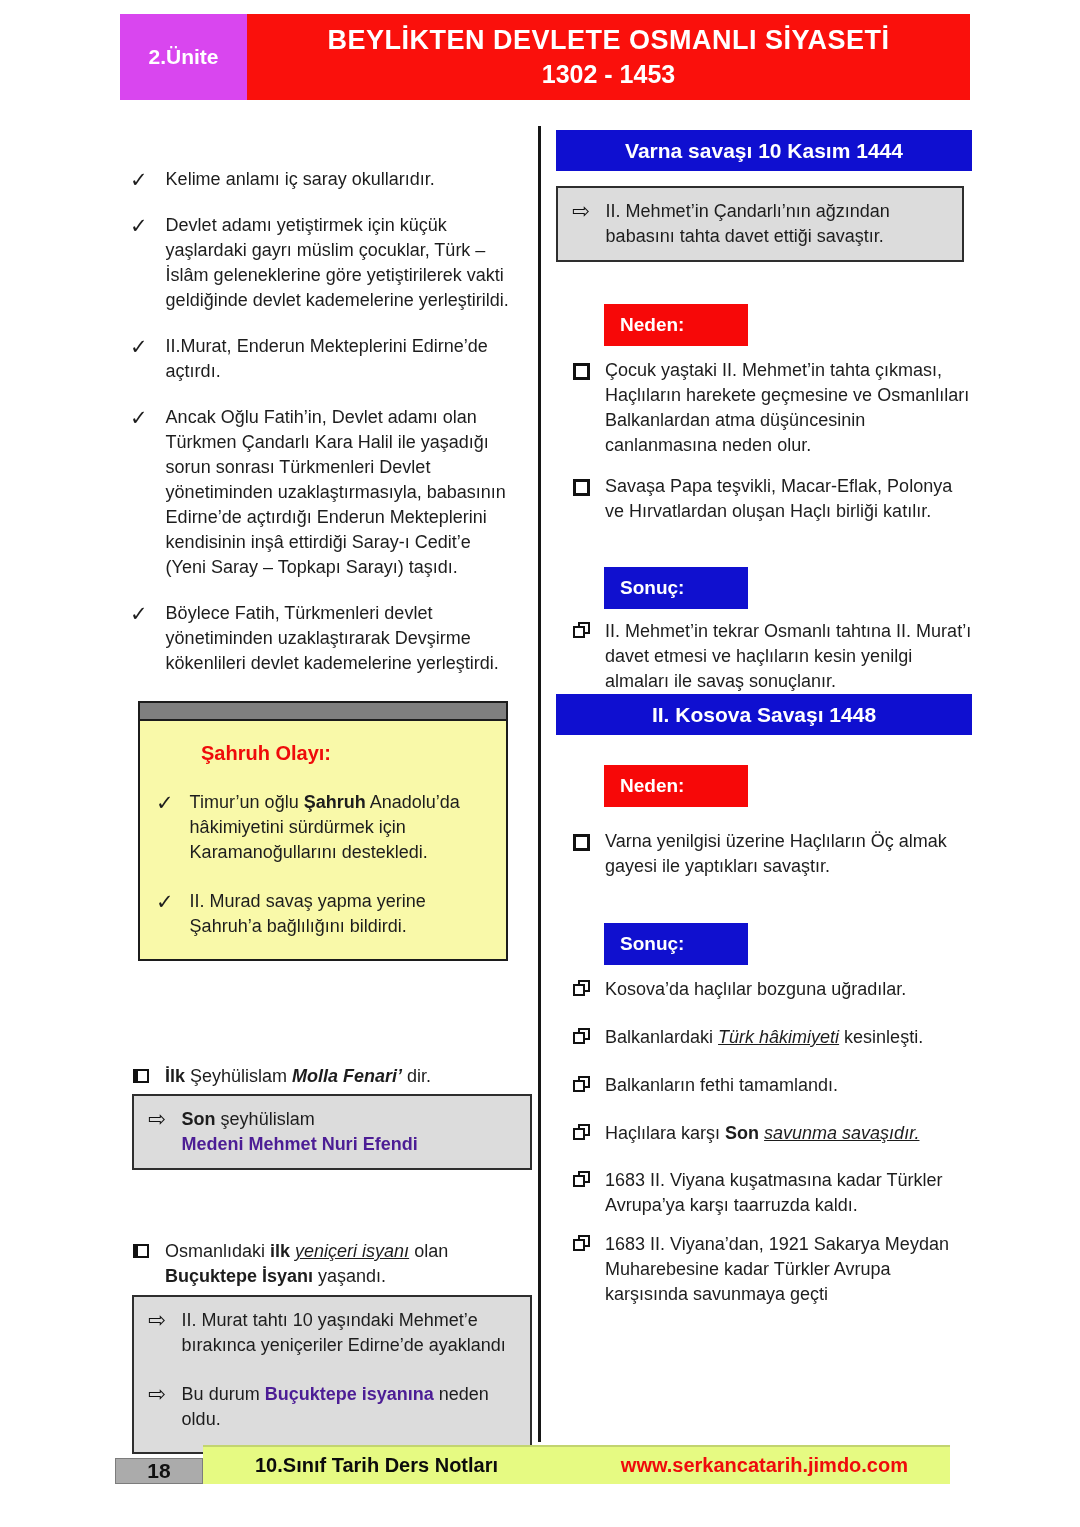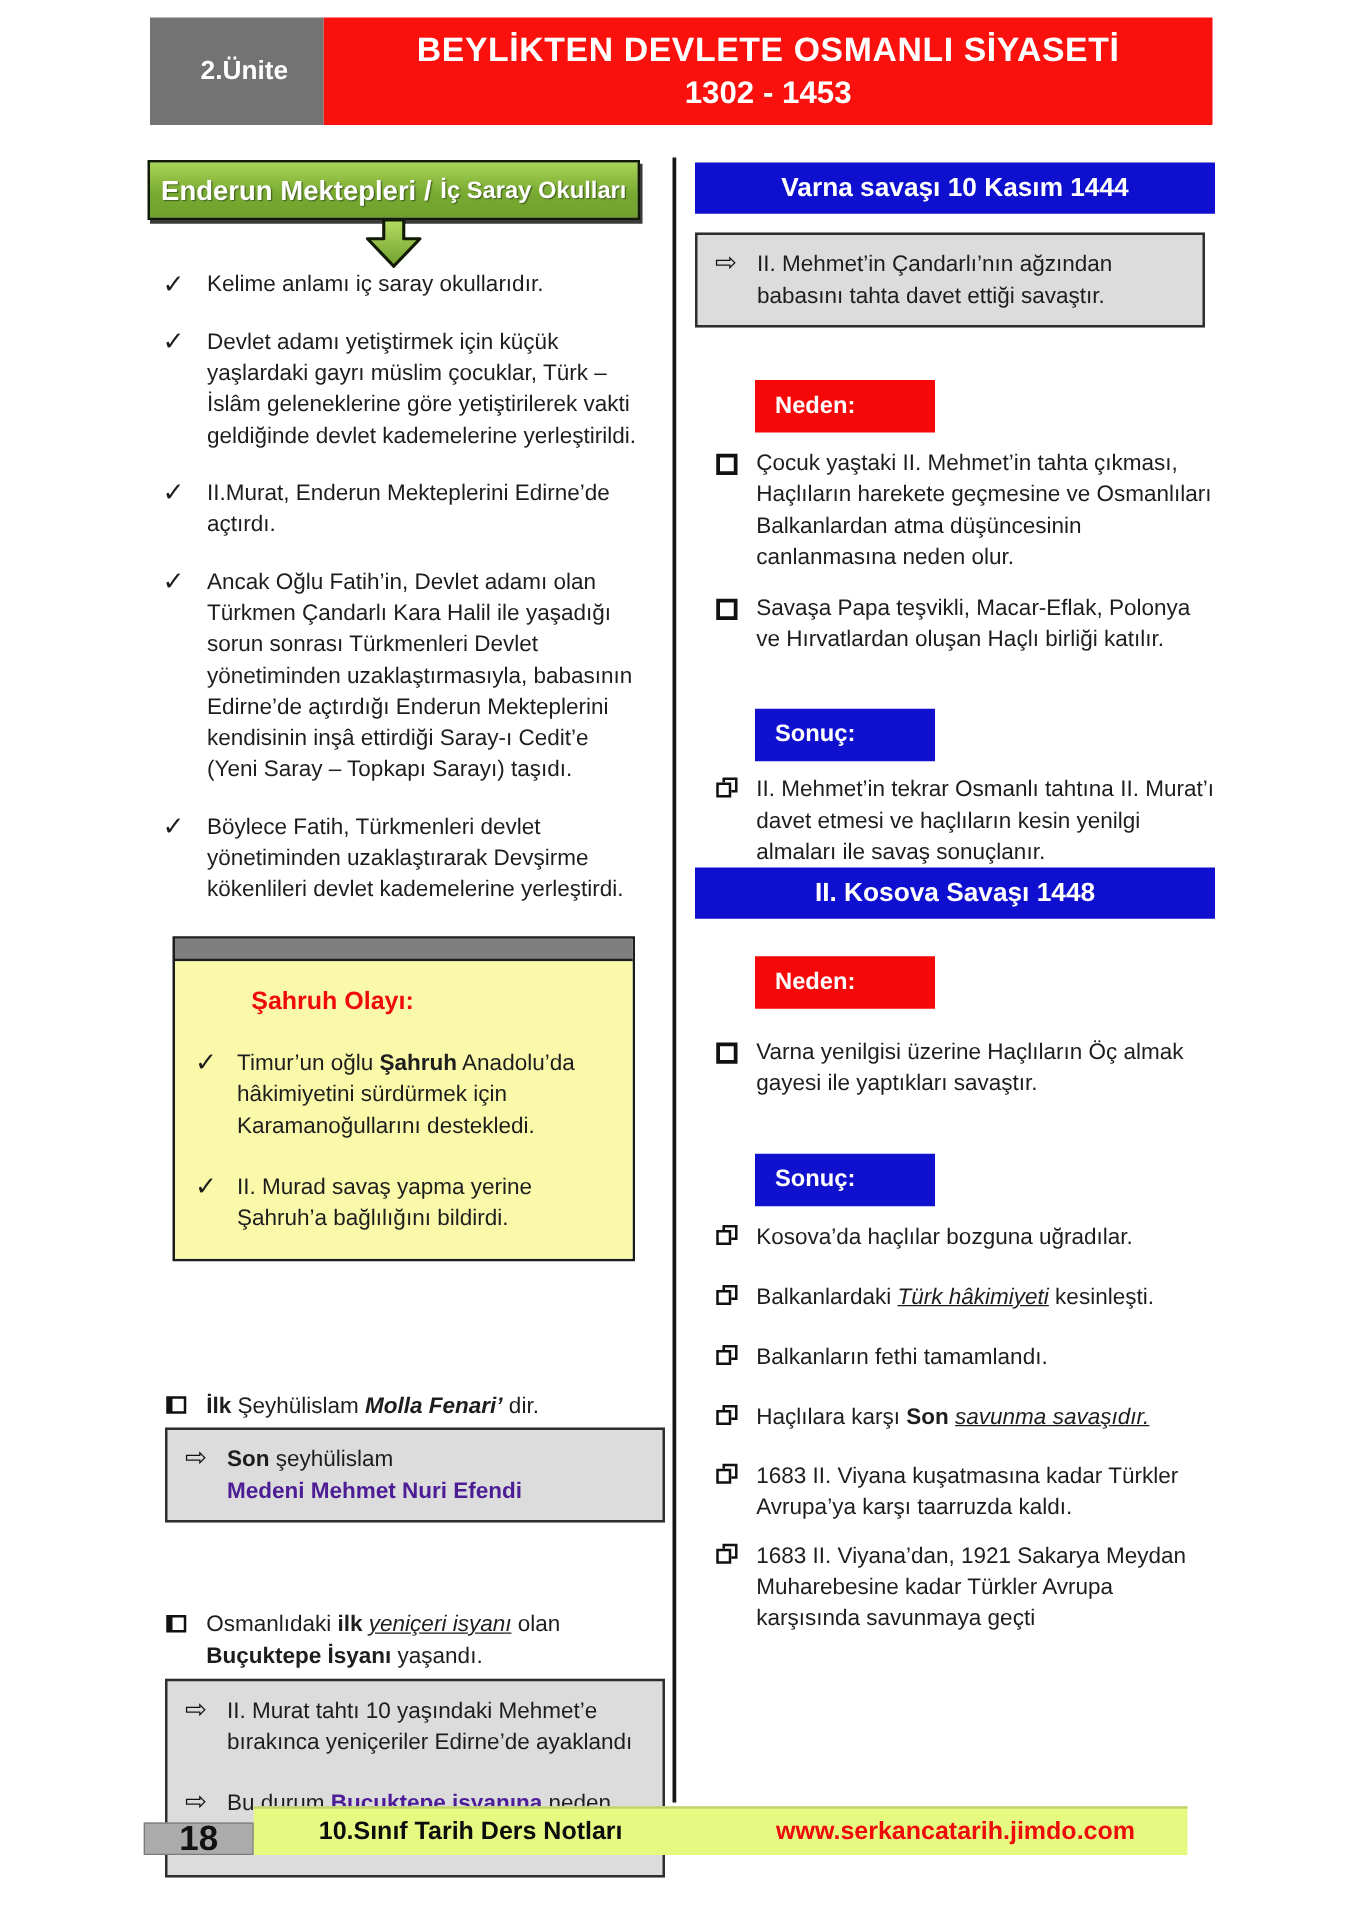--- a/index.html
+++ b/index.html
@@ -2,22 +2,22 @@
 <html><head>
 <meta charset="utf-8">
 <style>
   html,body{margin:0;padding:0;background:#fff;}
   .page{
     position:relative;width:1080px;height:1527px;background:#ffffff;overflow:hidden;
     font-family:"Liberation Sans","DejaVu Sans",sans-serif;color:#1d1d1d;
   }
   
   .topbar{position:absolute;left:120px;top:14px;width:850px;height:86px;display:flex;}
-  .unit-box{width:127px;background:#737373;color:#fff;font-weight:bold;font-size:21px;
-    display:flex;align-items:center;justify-content:center;padding-left:12px;}
+  .unit-box{width:127px;background:#d946ef;color:#fff;font-weight:bold;font-size:21px;
+    display:flex;align-items:center;justify-content:center;}
   .title-box{flex:1;background:#fa100c;color:#fff;font-weight:bold;text-align:center;
     display:flex;flex-direction:column;justify-content:center;gap:4px;}
   .title-line1{font-size:27px;letter-spacing:.5px;}
   .title-line2{font-size:25px;}
   
   .divider{position:absolute;left:538px;top:126px;width:3px;height:1316px;background:#161616;}
   
   .col-left{position:absolute;left:118px;top:128px;width:394px;font-size:18px;line-height:25px;}
   .col-right{position:absolute;left:556px;top:130px;width:416px;font-size:18px;line-height:25px;}
   
@@ -59,21 +59,21 @@
   .tag-blue{background:#1010cf;}
   .r-row{gap:15px;margin-left:17px;}
   
   .f-b{font-weight:bold;}
   .f-i{font-style:italic;}
   .f-u{text-decoration:underline;}
   .f-red{color:#4c1d95;text-align:right;}
   
   .page-footer{position:absolute;left:115px;top:1445px;width:835px;height:39px;display:flex;}
   .page-num{width:88px;background:#ababab;border:1px solid #7c7c7c;box-sizing:border-box;
-    color:#111;font-weight:bold;font-size:28px;display:flex;align-items:center;justify-content:center;margin-top:13px;}
+    color:#111;font-weight:bold;font-size:21px;display:flex;align-items:center;justify-content:center;margin-top:13px;}
   .footer-bar{flex:1;background:#e6fa82;border-top:2px solid #c2d470;box-sizing:border-box;
     display:flex;align-items:center;}
   .footer-title{font-weight:bold;font-size:20px;color:#0c0c0c;margin-left:52px;}
   .footer-site{font-weight:bold;font-size:20px;color:#ef0b0b;margin-left:auto;margin-right:42px;}
   .txt{flex:1;}
 </style>
 </head>
 <body>
 
 <div class="page">
@@ -83,33 +83,20 @@
     <div class="title-box">
       <div class="title-line1">BEYLİKTEN DEVLETE OSMANLI SİYASETİ</div>
       <div class="title-line2">1302 - 1453</div>
     </div>
   </header>
 
   <div class="divider"></div>
 
   <section class="col-left">
 
-    <div class="green-title">
-      <span class="gt-main">Enderun Mektepleri /</span>
-      <span class="gt-sub">İç Saray Okulları</span>
-      <svg class="down-arrow" width="58" height="40" viewBox="0 0 58 40">
-        <defs>
-          <linearGradient id="ag" x1="0" y1="0" x2="0" y2="1">
-            <stop offset="0" stop-color="#b5dc62"></stop>
-              <stop offset="1" stop-color="#6fa02c"></stop>
-          </linearGradient>
-        </defs>
-        <path d="M21 1 H37 V16 H50 L29 38 L8 16 H21 Z" fill="url(#ag)" stroke="#101a04" stroke-width="2.5" stroke-linejoin="round"></path>
-      </svg>
-    </div>
 
     <div style="margin-top:39px;">
       <div class="row check-row">
         <span class="icon-check">✓</span>
         <span class="txt"><span>Kelime anlamı iç saray okullarıdır.</span></span>
       </div>
       <div class="row check-row">
         <span class="icon-check">✓</span>
         <span class="txt"><span>Devlet adamı yetiştirmek için küçük yaşlardaki gayrı müslim çocuklar, Türk – İslâm geleneklerine göre yetiştirilerek vakti geldiğinde devlet kademelerine yerleştirildi.</span></span>
       </div>

